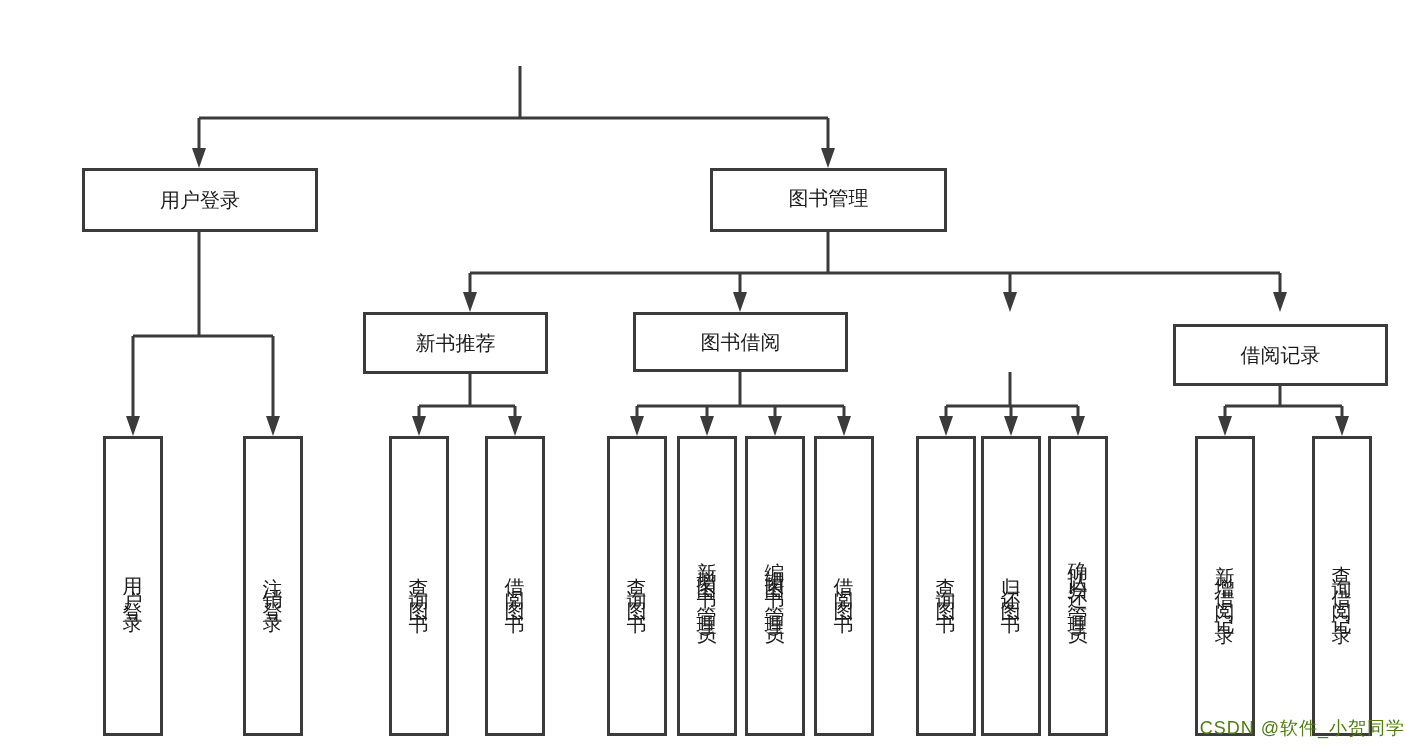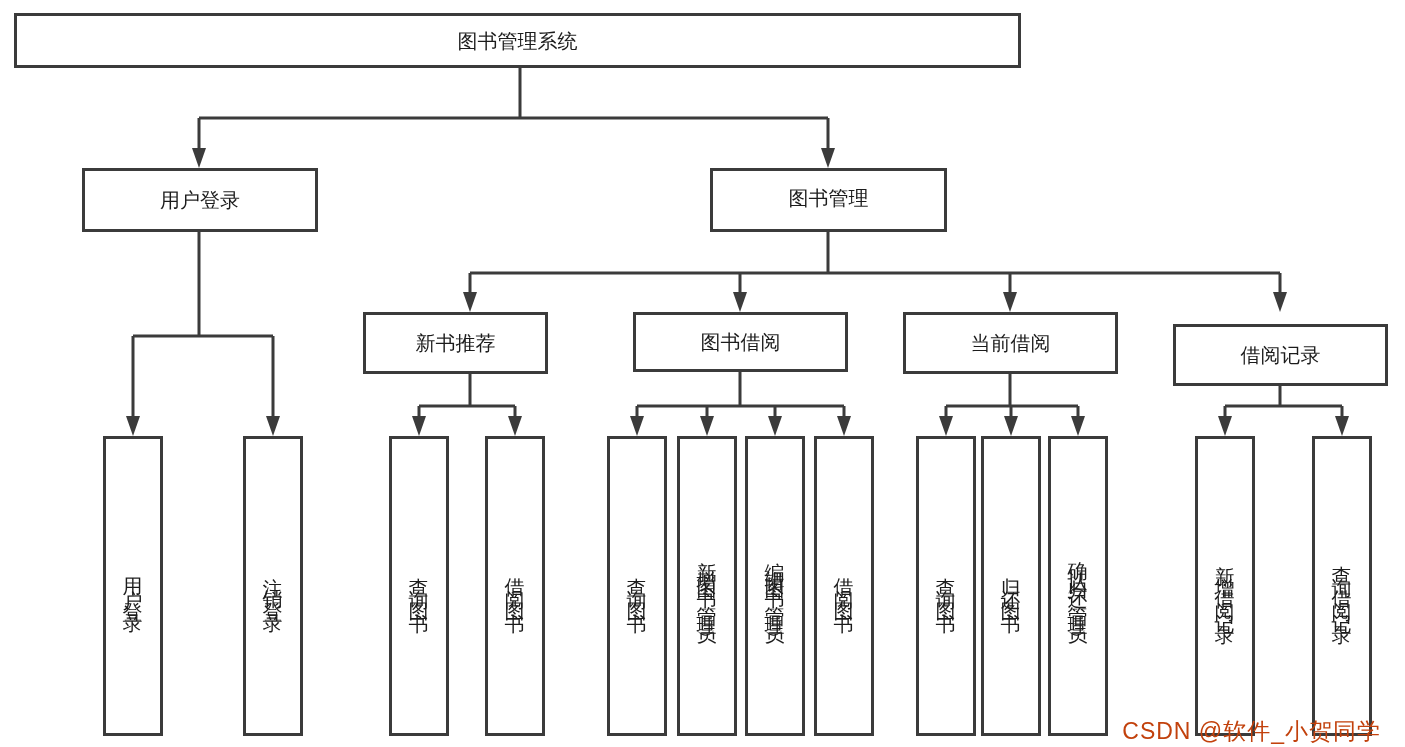--- a/index.html
+++ b/index.html
@@ -63,24 +63,24 @@
   .leaf-6  { left: 745px; }
   .leaf-7  { left: 814px; }
   .leaf-8  { left: 916px; }
   .leaf-9  { left: 981px; }
   .leaf-10 { left: 1048px; }
   .leaf-11 { left: 1195px; }
   .leaf-12 { left: 1312px; }
   .leaf-long .vtext { letter-spacing: 9px; }
   .watermark {
     position: absolute;
-    right: 24px;
+    right: 0;
     top: 716px;
-    font-size: 23px;
-    color: #c2410c;
+    font-size: 18px;
+    color: #4d7c0f;
     letter-spacing: 1px;
     z-index: 5;
     white-space: nowrap;
   }
 </style>
 </head>
 <body>
 
 <div class="canvas">
 
@@ -117,39 +117,33 @@
       <polygon points="768,416 782,416 775,436"></polygon>
       <polygon points="837,416 851,416 844,436"></polygon>
       <polygon points="939,416 953,416 946,436"></polygon>
       <polygon points="1004,416 1018,416 1011,436"></polygon>
       <polygon points="1071,416 1085,416 1078,436"></polygon>
       <polygon points="1218,416 1232,416 1225,436"></polygon>
       <polygon points="1335,416 1349,416 1342,436"></polygon>
     </g>
   </svg>
 
-  <div class="node node-root">
-    <span>图书管理系统</span>
-  </div>
 
   <div class="node node-b0">
     <span>用户登录</span>
   </div>
   <div class="node node-b1">
     <span>图书管理</span>
   </div>
 
   <div class="node node-l3-0">
     <span>新书推荐</span>
   </div>
   <div class="node node-l3-1">
     <span>图书借阅</span>
-  </div>
-  <div class="node node-l3-2">
-    <span>当前借阅</span>
   </div>
   <div class="node node-l3-3">
     <span>借阅记录</span>
   </div>
 
   <div class="node leaf leaf-0">
     <span class="vtext">用户登录</span>
   </div>
   <div class="node leaf leaf-1">
     <span class="vtext">注销登录</span>

